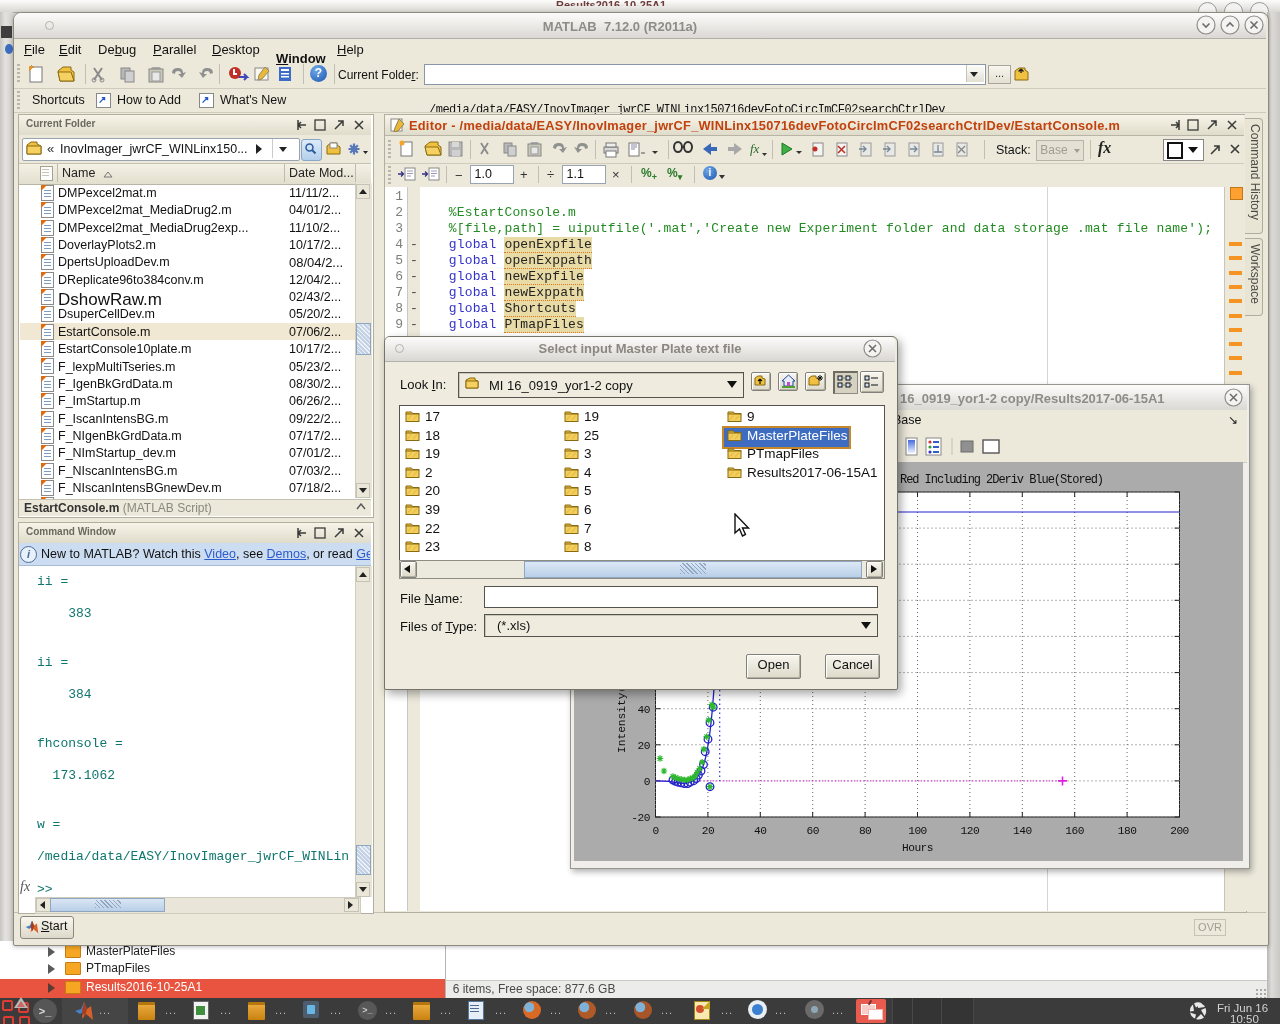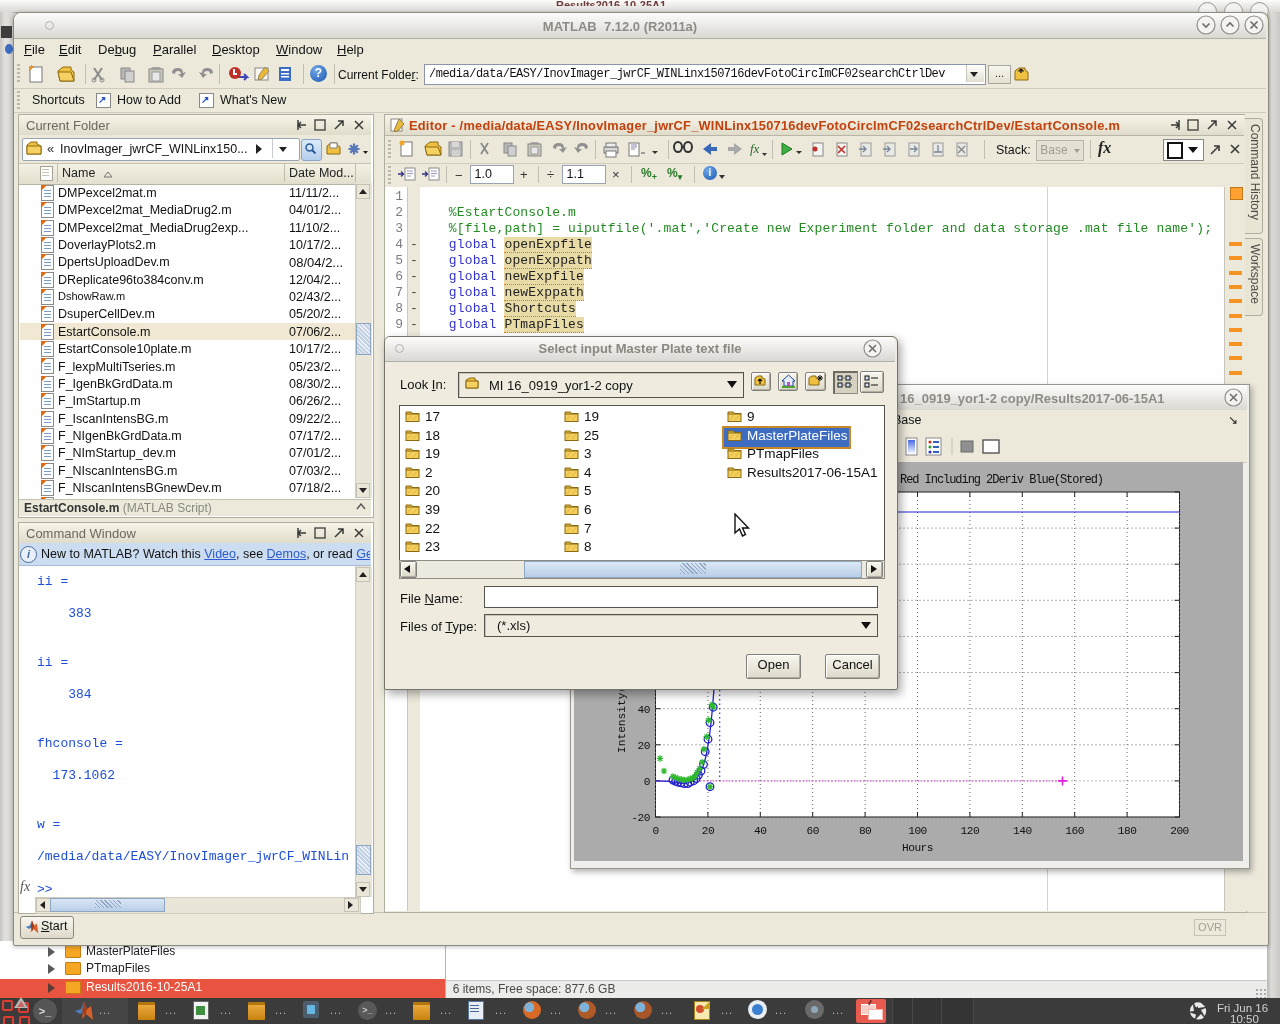--- a/index.html
+++ b/index.html
@@ -1,17 +1,17 @@
 <!DOCTYPE html>
 <html><head><meta charset="utf-8">
 <style>
 html,body{margin:0;padding:0;width:1280px;height:1024px;overflow:hidden;background:#d8d7d3;font-family:"Liberation Sans",sans-serif;}
 .ab{position:absolute;}
-.mono{font-family:"Liberation Mono",monospace;}
-.phead{background:linear-gradient(#f7f4e8,#e0dccb);border-bottom:1px solid #b9b5a6;color:#6b695f;font-weight:normal;font-size:13px;}
+.mono{font-family:"Liberation Mono",monospace;margin-top:36px;}
+.phead{background:linear-gradient(#f7f4e8,#e0dccb);border-bottom:1px solid #b9b5a6;color:#6b695f;font-weight:bold;font-size:10px;}
 .wmbar{background:linear-gradient(#fcfcfb,#dad8d3);}
 .sbtn{background:#eae7d9;border:1px solid #c6c3b4;}
 .btn3d{background:linear-gradient(#f8f6ee,#ddd9ca);border:1px solid #82807a;box-shadow:inset 1px 1px 0 #ffffff,inset -1px -1px 0 #b2aea0;border-radius:2px;}
 .inset{border:1px solid #55534e;background:#fff;}
 .tri-l{width:0;height:0;border-style:solid;}
 .hlv{background:#e9dba6;color:#222;border-bottom:1px dotted #e07818;}
 .dots{color:#b9b9b9;font-size:11px;letter-spacing:1px;}
 .mfile{width:11px;height:14px;background:#fff;border:1px solid #8a8a8a;}
 .mfile i{position:absolute;left:2px;right:2px;height:1px;background:#7d9cc4;}
 .mfile:before{content:"";position:absolute;left:-1px;top:-1px;border-style:solid;border-width:6px 6px 0 0;border-color:#e06a10 transparent transparent transparent;}
@@ -137,21 +137,21 @@
       <path d="M30.5 11.5 L34 8 L37.5 11.5"></path>
       <path d="M54.5 6.5 L61.5 13.5 M61.5 6.5 L54.5 13.5"></path>
     </g>
   </svg>
 
 <div class="ab" style="left:24px;top:42px;font-size:13px;color:#111;"><u>F</u>ile</div>
 <div class="ab" style="left:59px;top:42px;font-size:13px;color:#111;"><u>E</u>dit</div>
 <div class="ab" style="left:98px;top:42px;font-size:13px;color:#111;">De<u>b</u>ug</div>
 <div class="ab" style="left:153px;top:42px;font-size:13px;color:#111;"><u>P</u>arallel</div>
 <div class="ab" style="left:212px;top:42px;font-size:13px;color:#111;"><u>D</u>esktop</div>
-<div class="ab" style="left:276px;top:42px;font-size:13px;color:#111;"><u>W</u>indow</div>
+<div class="ab" style="left:276px;top:51px;font-size:13px;color:#111;font-weight:bold;"><u>W</u>indow</div>
 <div class="ab" style="left:337px;top:42px;font-size:13px;color:#111;"><u>H</u>elp</div>
 
 <div class="ab" style="left:14px;top:60px;width:1252px;height:28px;border-bottom:1px solid #cfccbe;"></div>
 <div class="ab" style="left:17px;top:64px;width:3px;height:20px;background:repeating-linear-gradient(#b9b7ab 0 2px,transparent 2px 4px);"></div>
 <svg class="ab" style="left:29px;top:65px;" width="310" height="18" viewBox="0 0 310 18">
 <g>
 <rect x="1" y="2" width="12" height="15" fill="#fff" stroke="#777"></rect>
       <path d="M4 2 l-4 0 l0 4 z M2 0 l3 3" fill="#f4a428" stroke="#e08818" stroke-width="1"></path>
 <path d="M29 6 l5 -4 h8 v3 l3 2 v9 h-14 z" fill="#f0c040" stroke="#8a6a10"></path>
       <path d="M29 7 h13 l3 9 h-14 z" fill="#f6d060" stroke="#8a6a10"></path>
@@ -308,21 +308,21 @@
     <i style="top:7px;"></i>
     <i style="top:10px;"></i>
   </div>
 <div class="ab" style="left:58px;top:273px;font-size:12.5px;color:#111;white-space:nowrap;">DReplicate96to384conv.m</div>
 <div class="ab" style="left:289px;top:273px;font-size:12.5px;color:#111;">12/04/2...</div>
 <div class="ab mfile" style="left:41px;top:289px;">
     <i style="top:4px;"></i>
     <i style="top:7px;"></i>
     <i style="top:10px;"></i>
   </div>
-<div class="ab" style="left:58px;top:290px;font-size:11px;color:#111;white-space:nowrap;">DshowRaw.m</div>
+<div class="ab" style="left:58px;top:290px;font-size:17px;color:#111;white-space:nowrap;">DshowRaw.m</div>
 <div class="ab" style="left:289px;top:290px;font-size:12.5px;color:#111;">02/43/2...</div>
 <div class="ab mfile" style="left:41px;top:306px;">
     <i style="top:4px;"></i>
     <i style="top:7px;"></i>
     <i style="top:10px;"></i>
   </div>
 <div class="ab" style="left:58px;top:307px;font-size:12.5px;color:#111;white-space:nowrap;">DsuperCellDev.m</div>
 <div class="ab" style="left:289px;top:307px;font-size:12.5px;color:#111;">05/20/2...</div>
 <div class="ab" style="left:20px;top:323px;width:335px;height:17px;background:#f0e8d2;"></div>
 <div class="ab mfile" style="left:41px;top:324px;">
@@ -420,21 +420,21 @@
         <path d="M3 7 h8 M6 4 l-3 3 l3 3 M3 2 v10"></path>
         <rect x="20" y="2" width="10" height="10" stroke-width="1.3"></rect>
         <path d="M40 11 L48 3 M43 3 h5 v5"></path>
         <path d="M60 3 l8 8 M68 3 l-8 8"></path>
       </g>
     </svg>
   </div>
 <div class="ab" style="left:19px;top:543px;width:352px;height:22px;background:#ccddf1;border-bottom:1px solid #a9bcd6;"></div>
 <div class="ab" style="left:20px;top:546px;width:15px;height:15px;border-radius:50%;border:1.5px solid #4a6a9a;color:#4a6a9a;font-size:11px;font-style:italic;font-weight:bold;text-align:center;line-height:15px;background:#e8f0fa;">i</div>
 <div class="ab" style="left:41px;top:547px;font-size:12.5px;color:#111;white-space:nowrap;width:329px;overflow:hidden;">New to MATLAB? Watch this <span style="color:#2b5bcc;text-decoration:underline;">Video</span>, see <span style="color:#2b5bcc;text-decoration:underline;">Demos</span>, or read <span style="color:#2b5bcc;text-decoration:underline;">Ge</span></div>
-<pre class="ab mono" style="left:37px;top:574px;font-size:13px;line-height:16.2px;color:#1d4ed8;margin:0;">ii =
+<pre class="ab mono" style="left:37px;top:574px;font-size:13px;line-height:16.2px;color:#0f766e;margin:0;">ii =
 
     383
 
 
 ii =
 
     384
 
 
 fhconsole =

